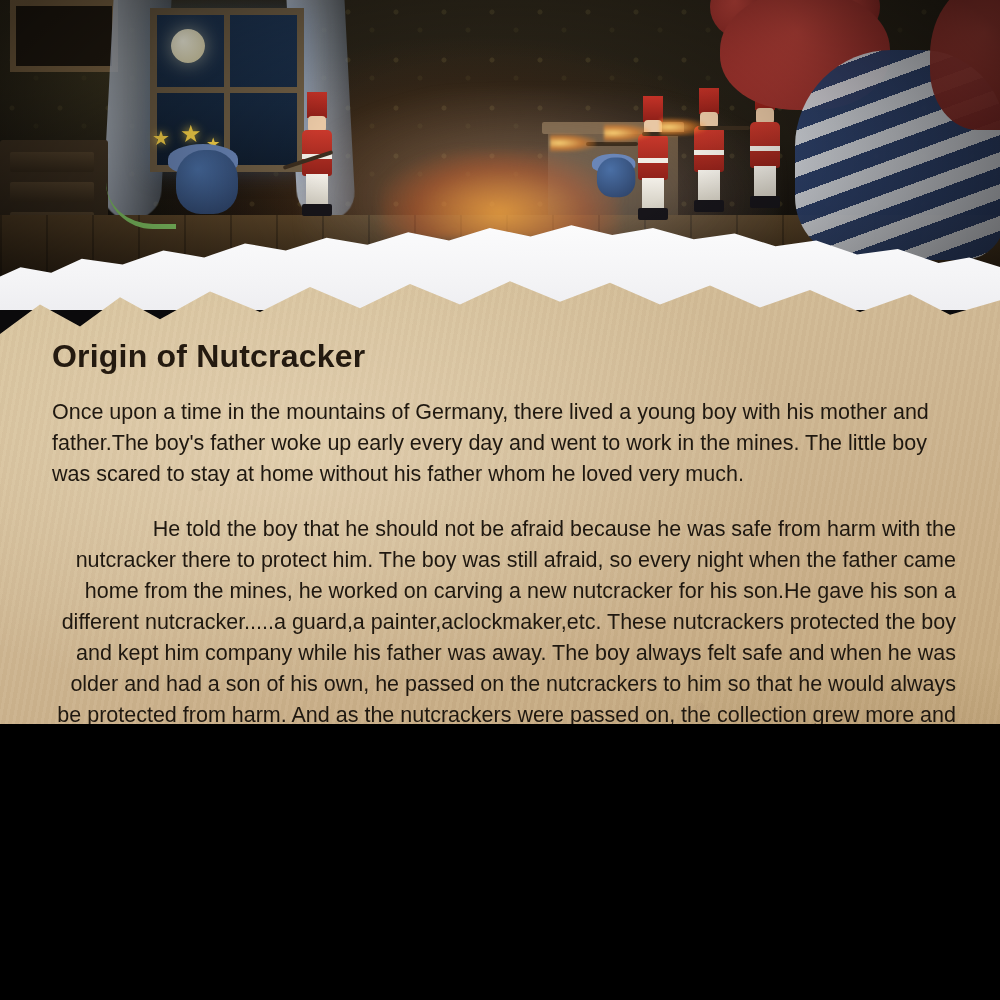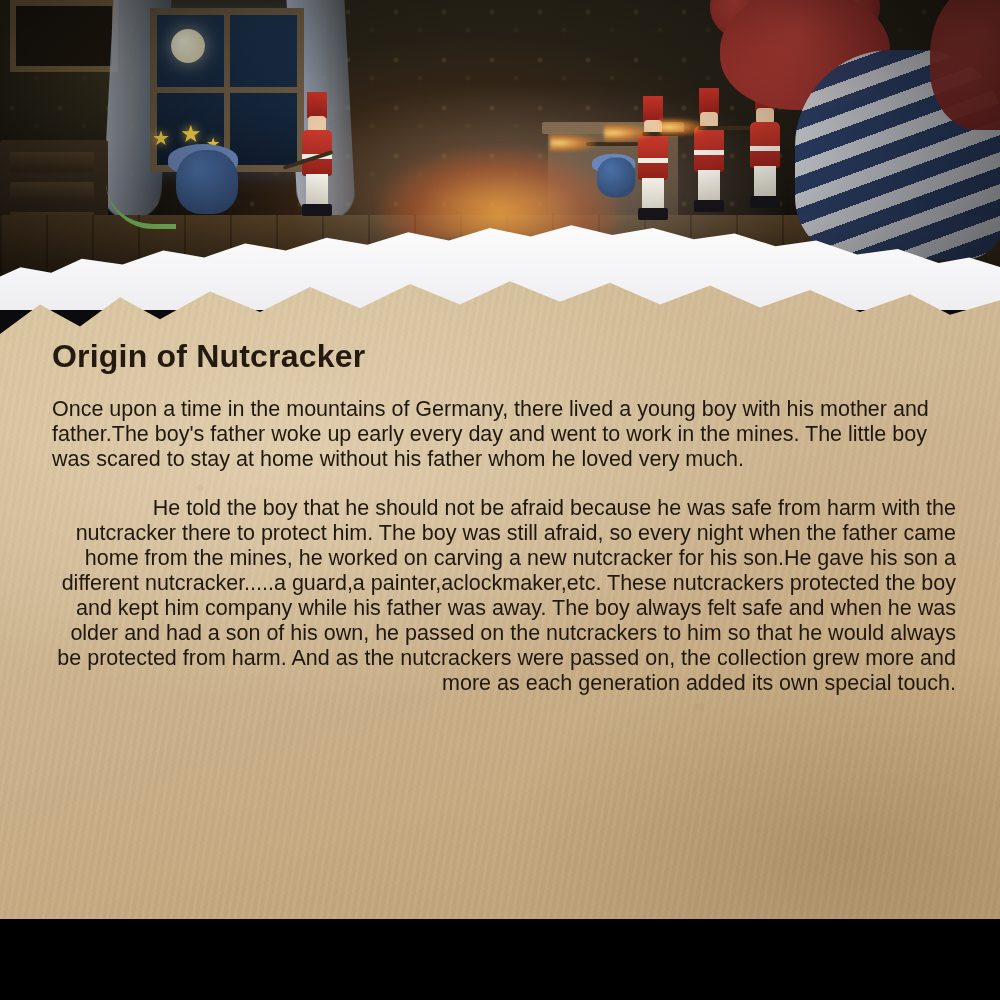--- a/index.html
+++ b/index.html
@@ -6,21 +6,21 @@
     margin: 0;
     padding: 0;
     background: #000;
   }
   body {
     font-family: "Liberation Sans", sans-serif;
   }
   .page {
     position: relative;
     width: 1000px;
-    height: 919px;
+    height: 724px;
     overflow: hidden;
     background: #0b0a0c;
   }
 
   
   .scene {
     position: absolute;
     left: 0; top: 0;
     width: 1000px;
     height: 310px;
@@ -254,21 +254,21 @@
     left: 52px; top: 70px; right: 44px;
   }
   .title {
     font-size: 32px;
     color: #241a10;
     margin: 0 0 22px 0;
     letter-spacing: 0.2px;
   }
   .para {
     font-size: 21.5px;
-    line-height: 25px;
+    line-height: 31px;
     color: #1f1810;
     margin: 0 0 24px 0;
     max-width: 912px;
   }
   .para:last-child { margin-bottom: 0; text-align: right; }
 </style>
 </head>
 <body>
 
 <div class="page">

